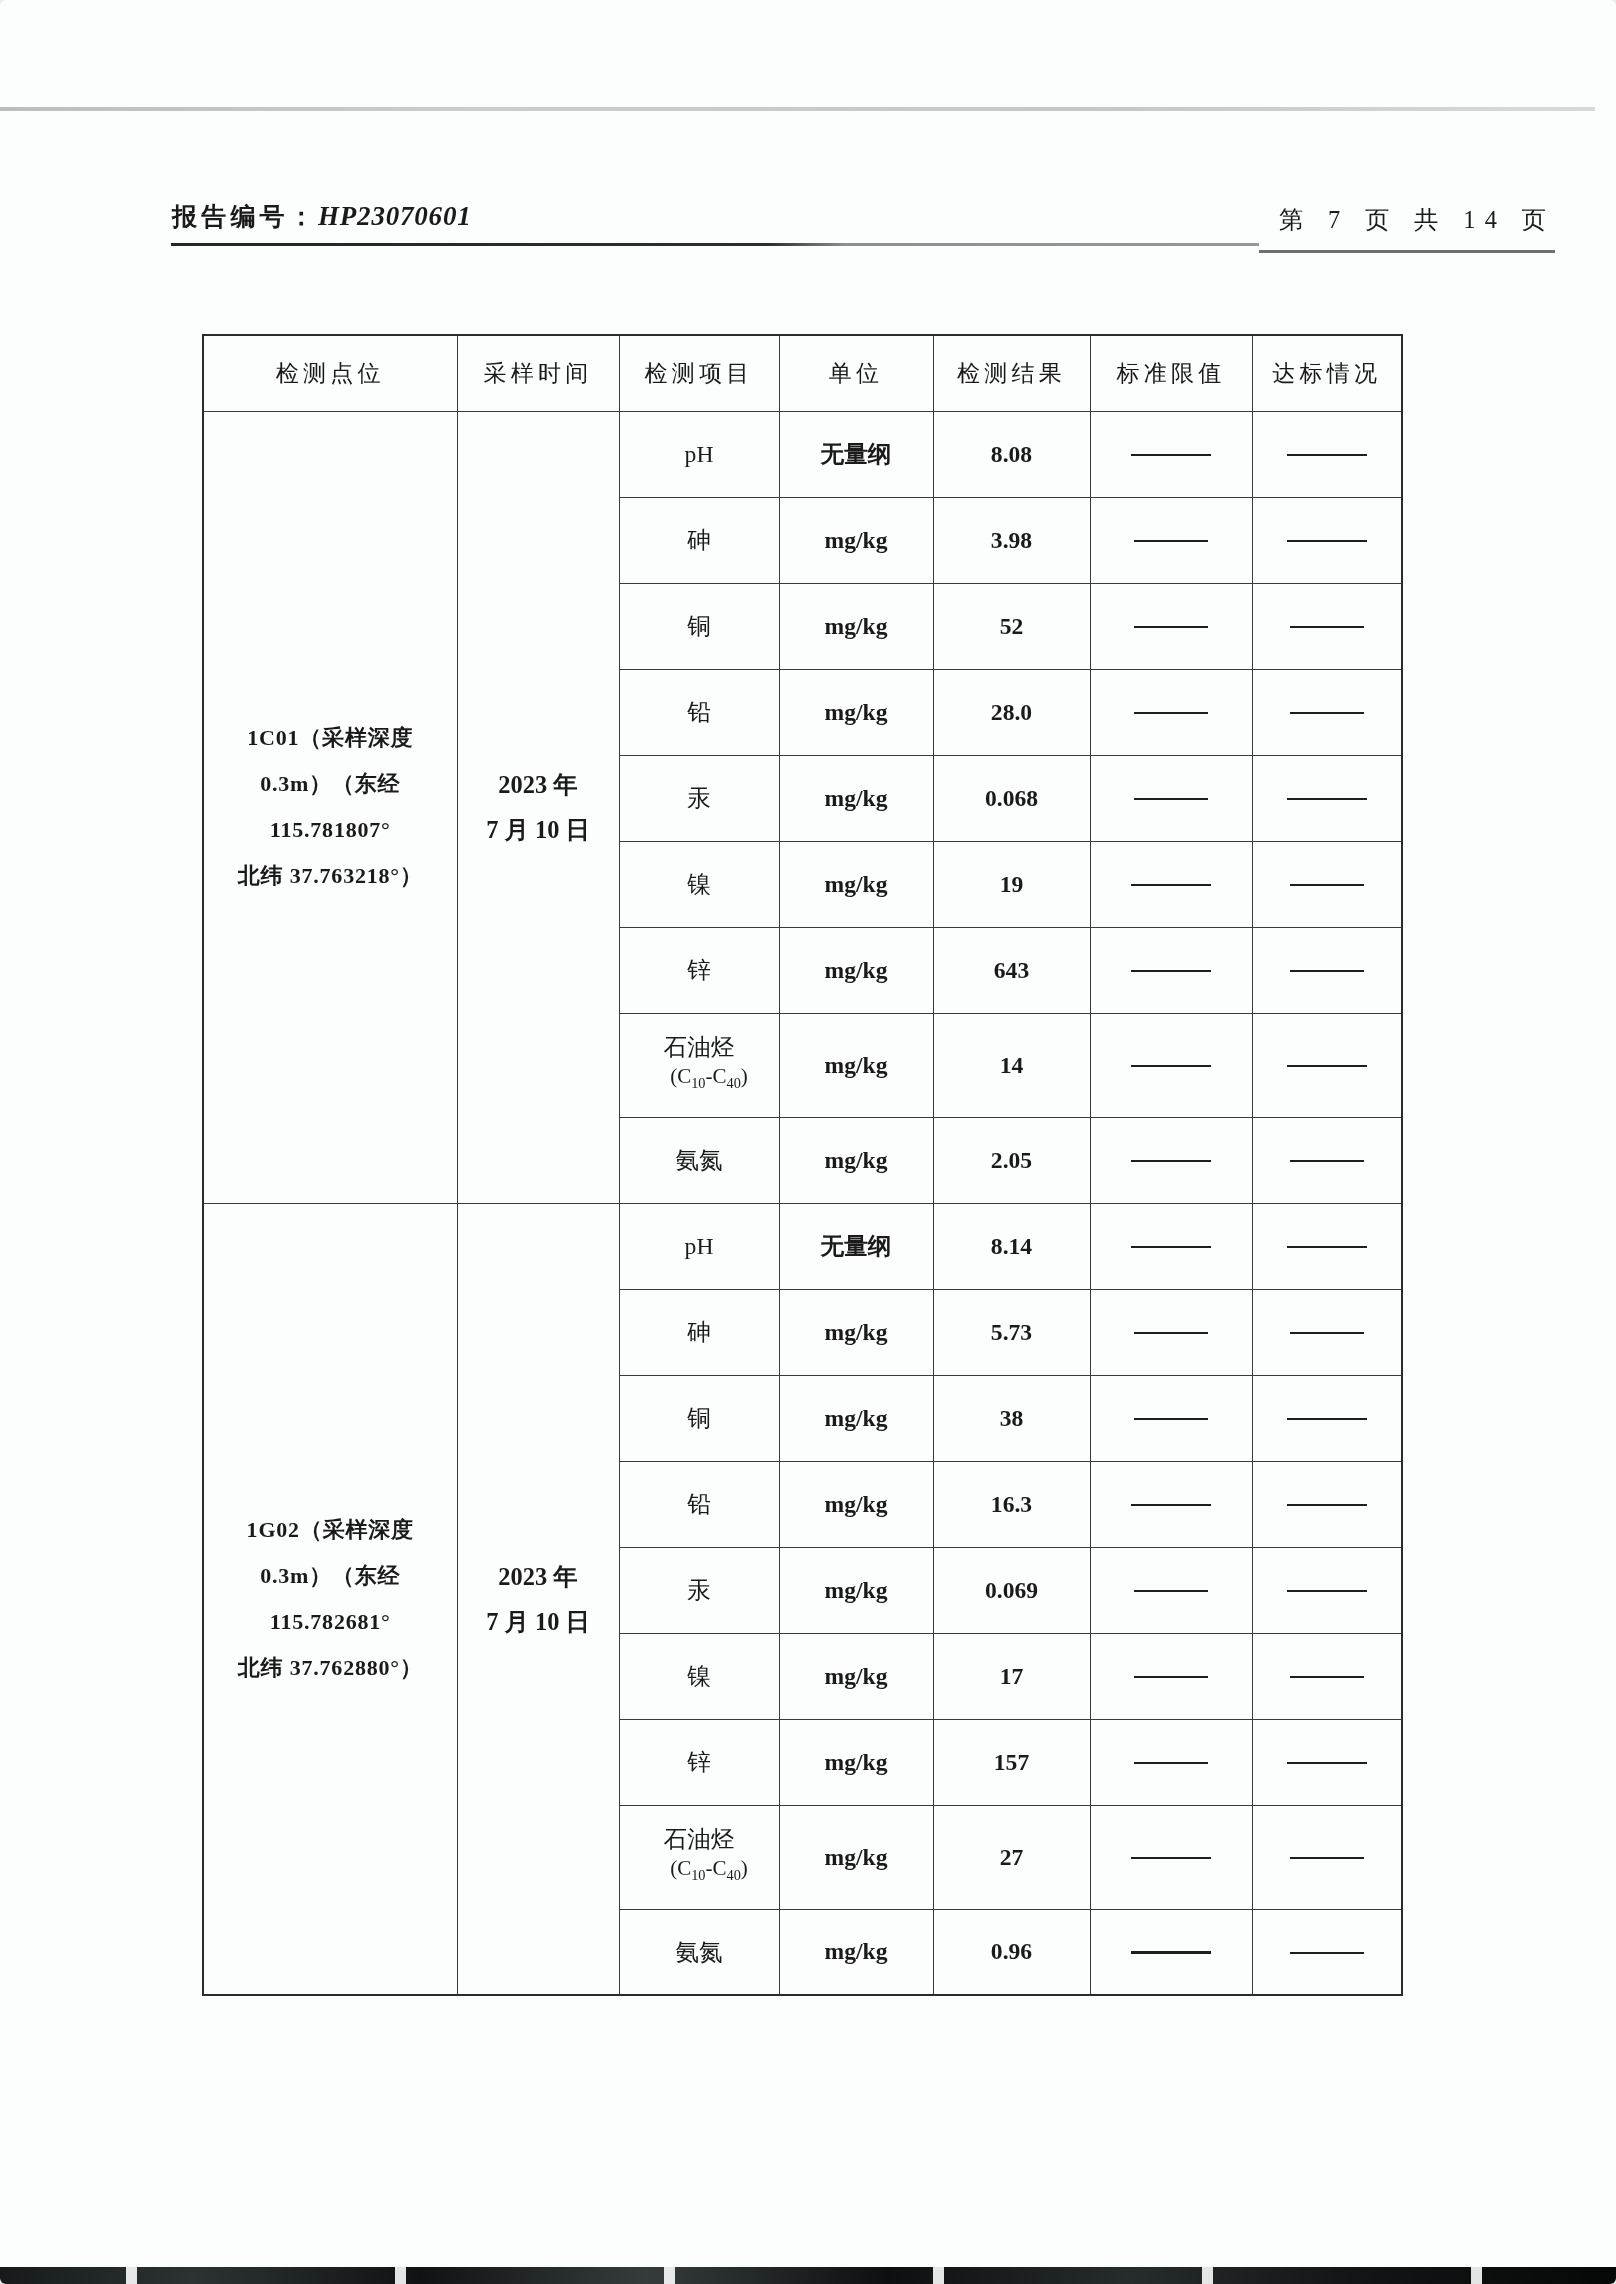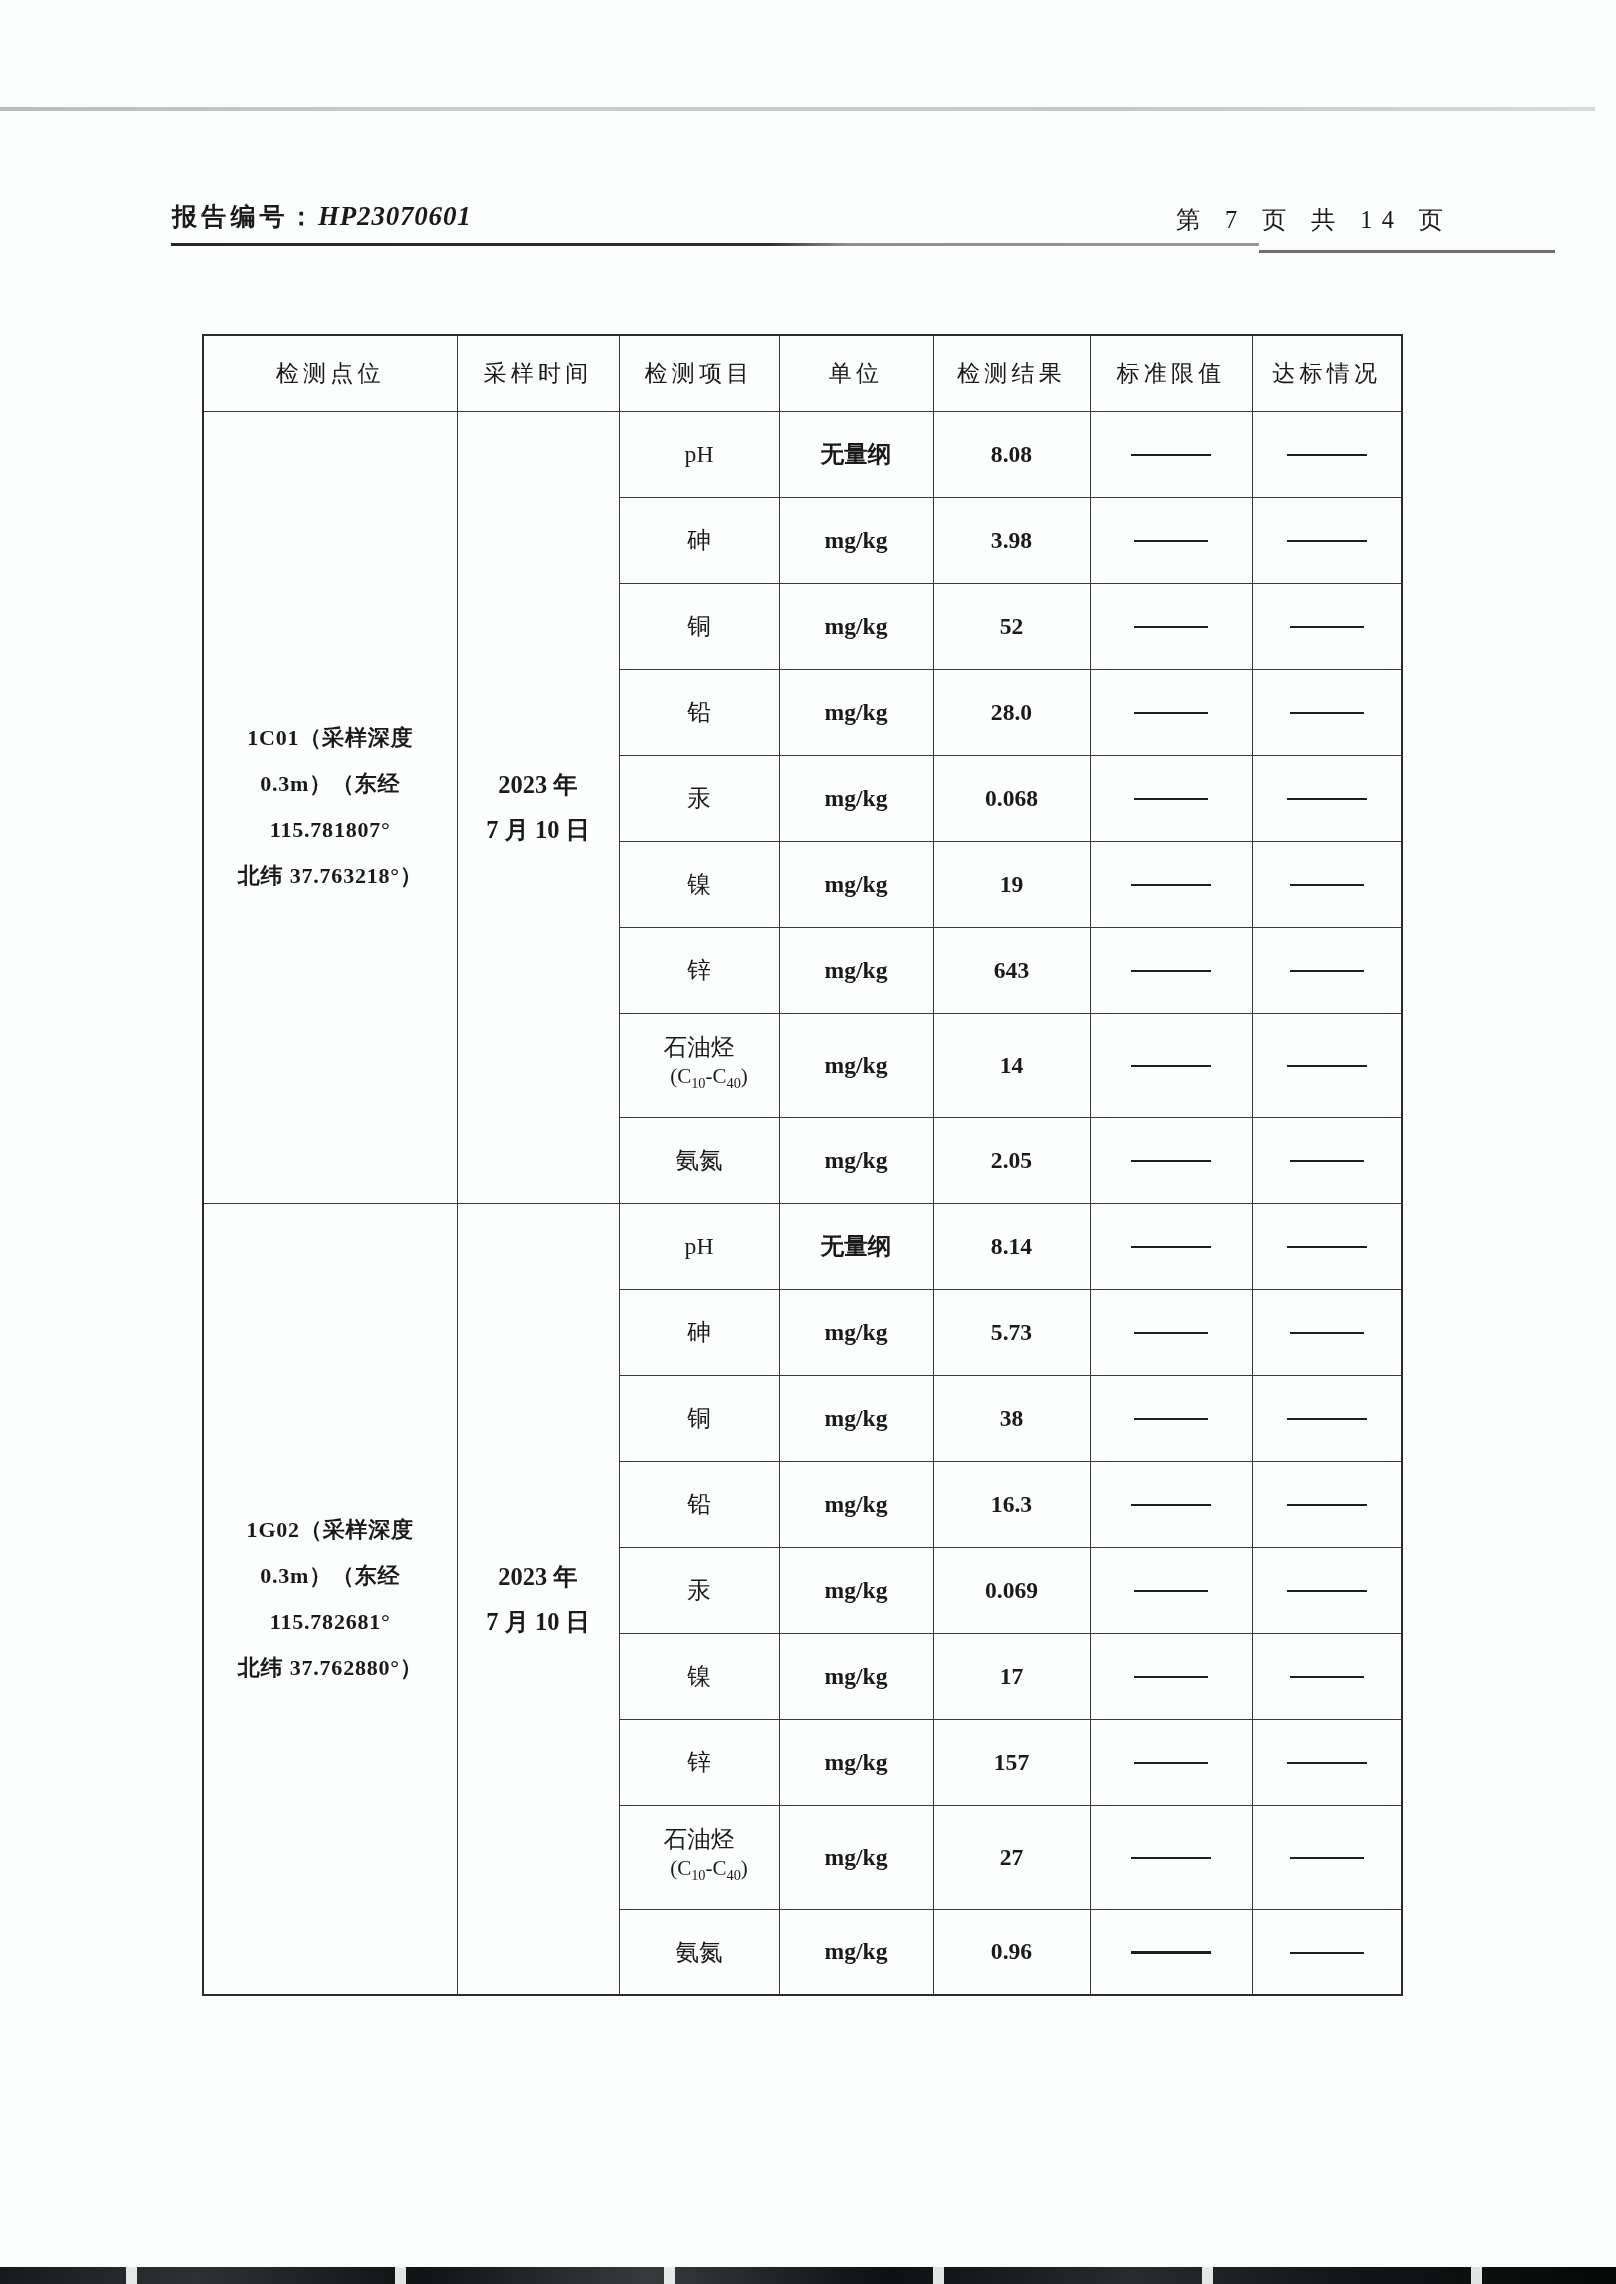--- a/index.html
+++ b/index.html
@@ -1,35 +1,35 @@
 <!DOCTYPE html>
 <html style="font-size:13.5px"><head>
 <meta charset="utf-8">
 <style>
   html,body{margin:0;padding:0;background:#e8eaea;}
   .page{
     position:relative;width:1616px;height:2284px;margin:0 auto;
     background:#fcfdfd;overflow:hidden;
-    font-family:"Liberation Serif","DejaVu Serif",serif;color:#1a1a1a;
+    font-family:"Liberation Serif","DejaVu Serif",serif;color:#1a1a1a;border-radius:6px;
   }
   
   .scan-line-top{position:absolute;left:0;top:107px;width:1595px;height:4.2px;
     background:linear-gradient(90deg,#b9bfbf,#c8cdcd 30%,#c3c8c8 70%,#d6dada);}
   .scan-bottom{position:absolute;left:0;bottom:0;width:1616px;height:17px;
     background:
       repeating-linear-gradient(90deg,rgba(250,252,252,0) 0 126px,rgba(250,252,252,.9) 126px 137px,rgba(250,252,252,0) 137px 269px),
       linear-gradient(90deg,#161a1a,#2c3232 12%,#101313 26%,#353b3b 40%,#0d1010 55%,#262b2b 70%,#121515 84%,#060808);}
   
   .report-line{position:absolute;left:172px;top:200px;font-size:25px;white-space:nowrap;}
   .report-label{letter-spacing:4.2px;font-weight:bold;}
   .report-no{font-style:italic;font-weight:bold;font-size:27px;letter-spacing:0.8px;}
   .rule-main{position:absolute;left:171px;top:243px;width:1088px;height:2.5px;
     background:linear-gradient(90deg,#262626 0,#2e2e2e 55%,#8f8f8f 62%,#979797 100%);}
   .rule-page{position:absolute;left:1259px;top:250px;width:296px;height:3.4px;background:#6f6f6f;}
-  .page-info{position:absolute;left:1176px;top:204px;font-size:24.4px;letter-spacing:9.3px;white-space:nowrap;}
+  .page-info{position:absolute;left:1279px;top:204px;font-size:24.4px;letter-spacing:9.3px;white-space:nowrap;}
   .doc-title{position:absolute;left:172px;top:266px;margin:0;
     font-family:"Liberation Sans","DejaVu Sans",sans-serif;
     font-size:35px;font-weight:bold;letter-spacing:1.7px;color:#111;}
   
   table.results{position:absolute;left:202px;top:334px;width:1199px;
     border-collapse:collapse;table-layout:fixed;}
   table.results th,table.results td{
     border:1.7px solid #3a3a3a;text-align:center;vertical-align:middle;
     padding:0 5px;overflow:hidden;}
   table.results{border:2.5px solid #2b2b2b;padding-left:38px;}

